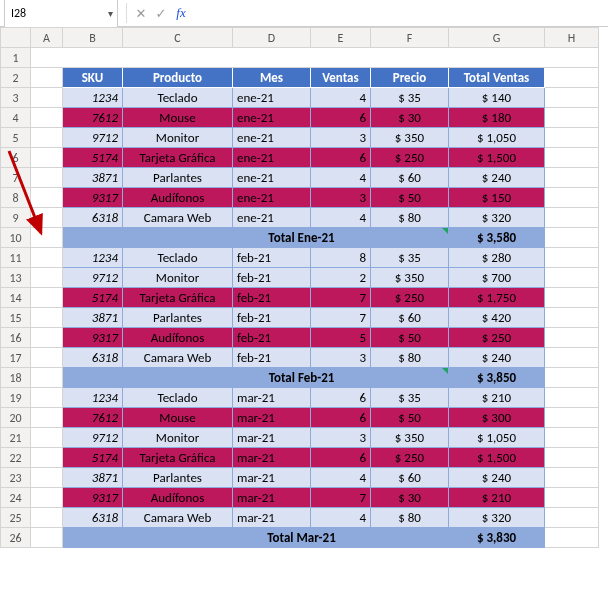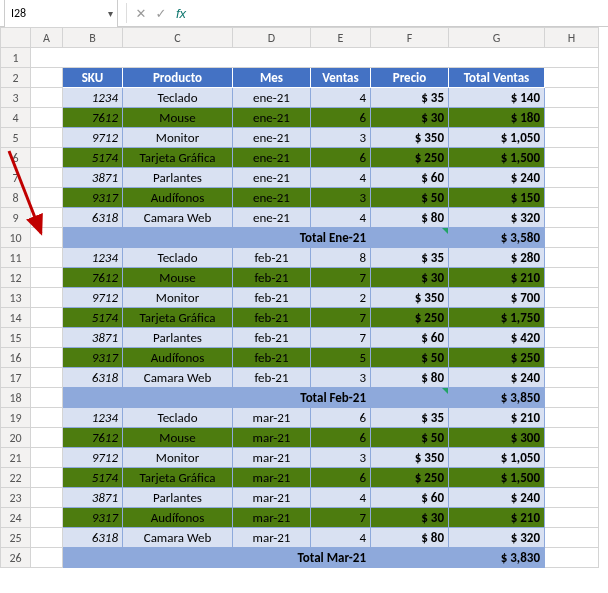--- a/index.html
+++ b/index.html
@@ -30,21 +30,21 @@
     background: #fff;
   }
   .namebox .chev {
     position: absolute;
     right: 4px;
     font-size: 10px;
     color: #555;
   }
   .fbar-sep { width: 1px; height: 20px; background: #ddd; margin: 0 4px; }
   .fbar-btn { width: 20px; text-align: center; color: #999; font-size: 13px; }
-  .fbar-btn.fx { font-style: italic; color: #0f766e; font-family: Liberation Sans, sans-serif; }
+  .fbar-btn.fx { font-style: italic; color: #1d4ed8; font-family: Liberation Serif, serif; }
   .fbar-input {
     flex: 1;
     height: 22px;
     border: none;
     padding: 0 6px;
     font-size: 13px;
     outline: none;
   }
   .grid-wrap { position: relative; }
   table {
@@ -79,37 +79,37 @@
   .rownum { width: 30px; }
 
   .hdr td.data {
     background: #4472C4;
     color: #fff;
     font-weight: bold;
     text-align: center;
     border-color: #fff;
   }
   .band-light td.data { background: #D9E1F2; }
-  .band-white td.data { background: #4d7c0f; }
+  .band-white td.data { background: #be185d; }
   .band-light td.data, .band-white td.data { border: 1px solid #8EA9DB; }
 
   .total td.data {
     background: #8EA9DB;
     border: 1px solid #8EA9DB;
     font-weight: bold;
     color: #000;
   }
-  .total .total-label { text-align: right; padding-right: 4px; }
-  .total .total-val { text-align: right; }
+  .total .total-label { text-align: center; padding-right: 4px; }
+  .total .total-val { text-align: center; }
 
   td.sku { text-align: right; font-style: italic; }
   td.prod { text-align: center; }
-  td.mes { text-align: center; }
+  td.mes { text-align: left; }
   td.num { text-align: right; }
-  td.money { text-align: right; font-weight: bold; }
+  td.money { text-align: center; }
 
   .green-tri::after {
     content: "";
     position: absolute;
     top: 0; right: 0;
     border-top: 6px solid #21a366;
     border-left: 6px solid transparent;
   }
   td { position: relative; }
 
@@ -276,31 +276,20 @@
           <td class="rowhdr">11</td>
           <td></td>
       <td class="data sku">1234</td>
       <td class="data prod">Teclado</td>
       <td class="data mes">feb-21</td>
       <td class="data num">8</td>
       <td class="data money">$ 35</td>
       <td class="data money">$ 280</td>
       <td></td>
         </tr>
-        <tr class="band-white">
-          <td class="rowhdr">12</td>
-          <td></td>
-      <td class="data sku">7612</td>
-      <td class="data prod">Mouse</td>
-      <td class="data mes">feb-21</td>
-      <td class="data num">7</td>
-      <td class="data money">$ 30</td>
-      <td class="data money">$ 210</td>
-      <td></td>
-        </tr>
         <tr class="band-light">
           <td class="rowhdr">13</td>
           <td></td>
       <td class="data sku">9712</td>
       <td class="data prod">Monitor</td>
       <td class="data mes">feb-21</td>
       <td class="data num">2</td>
       <td class="data money">$ 350</td>
       <td class="data money">$ 700</td>
       <td></td>

